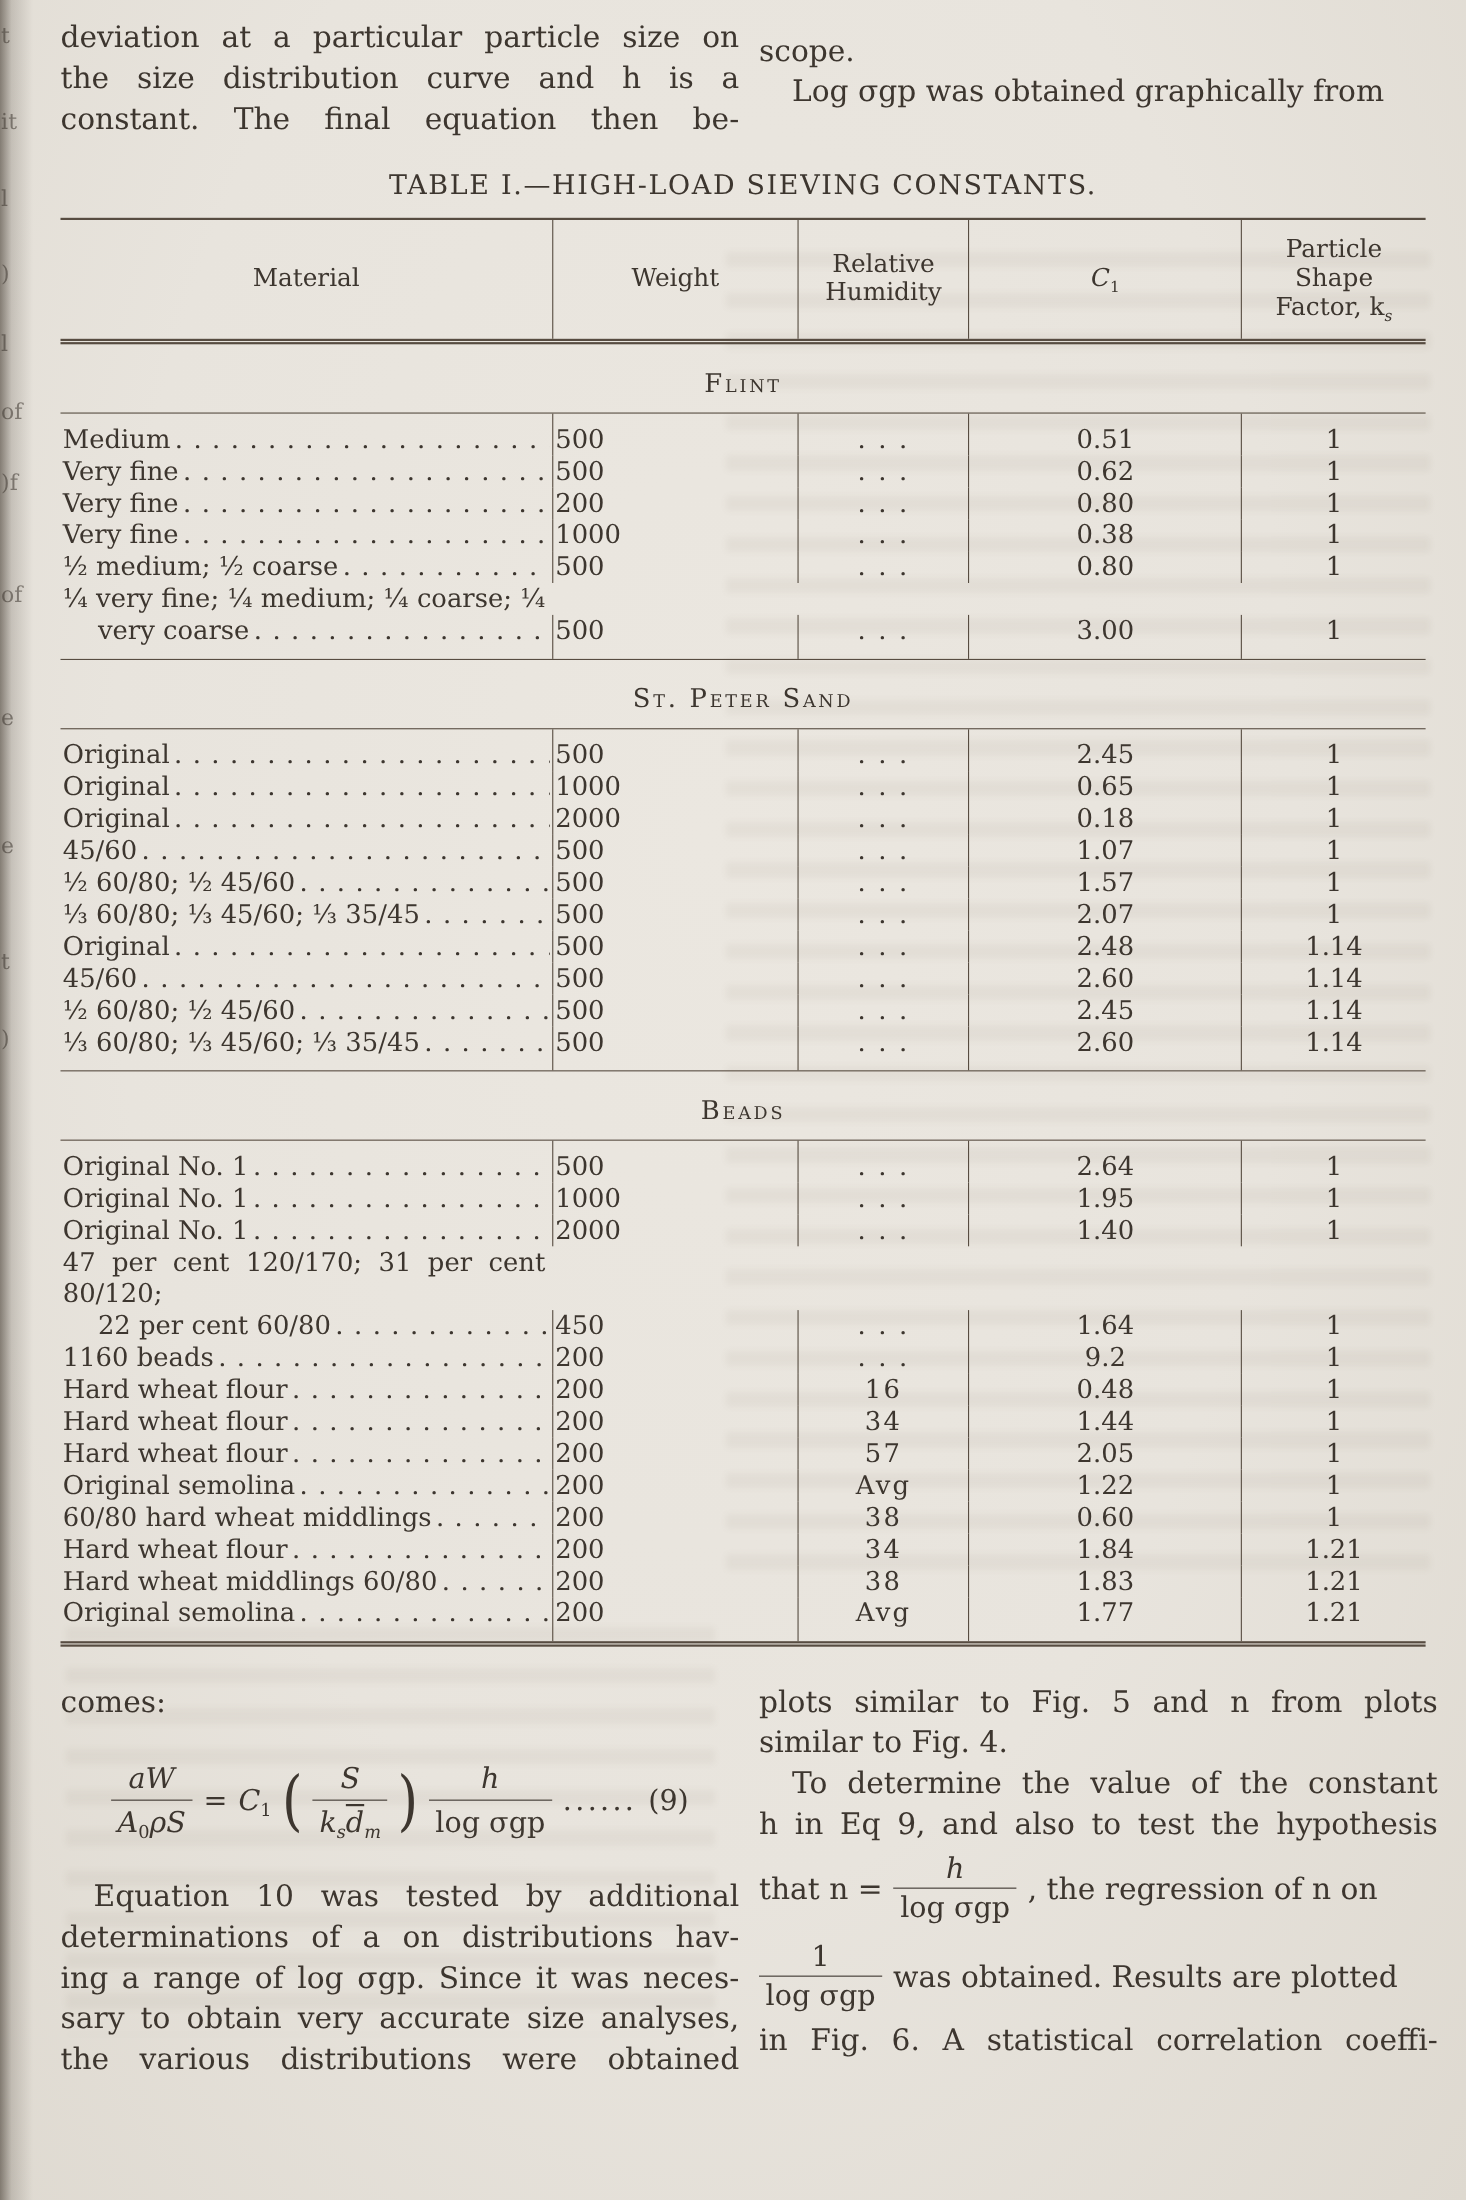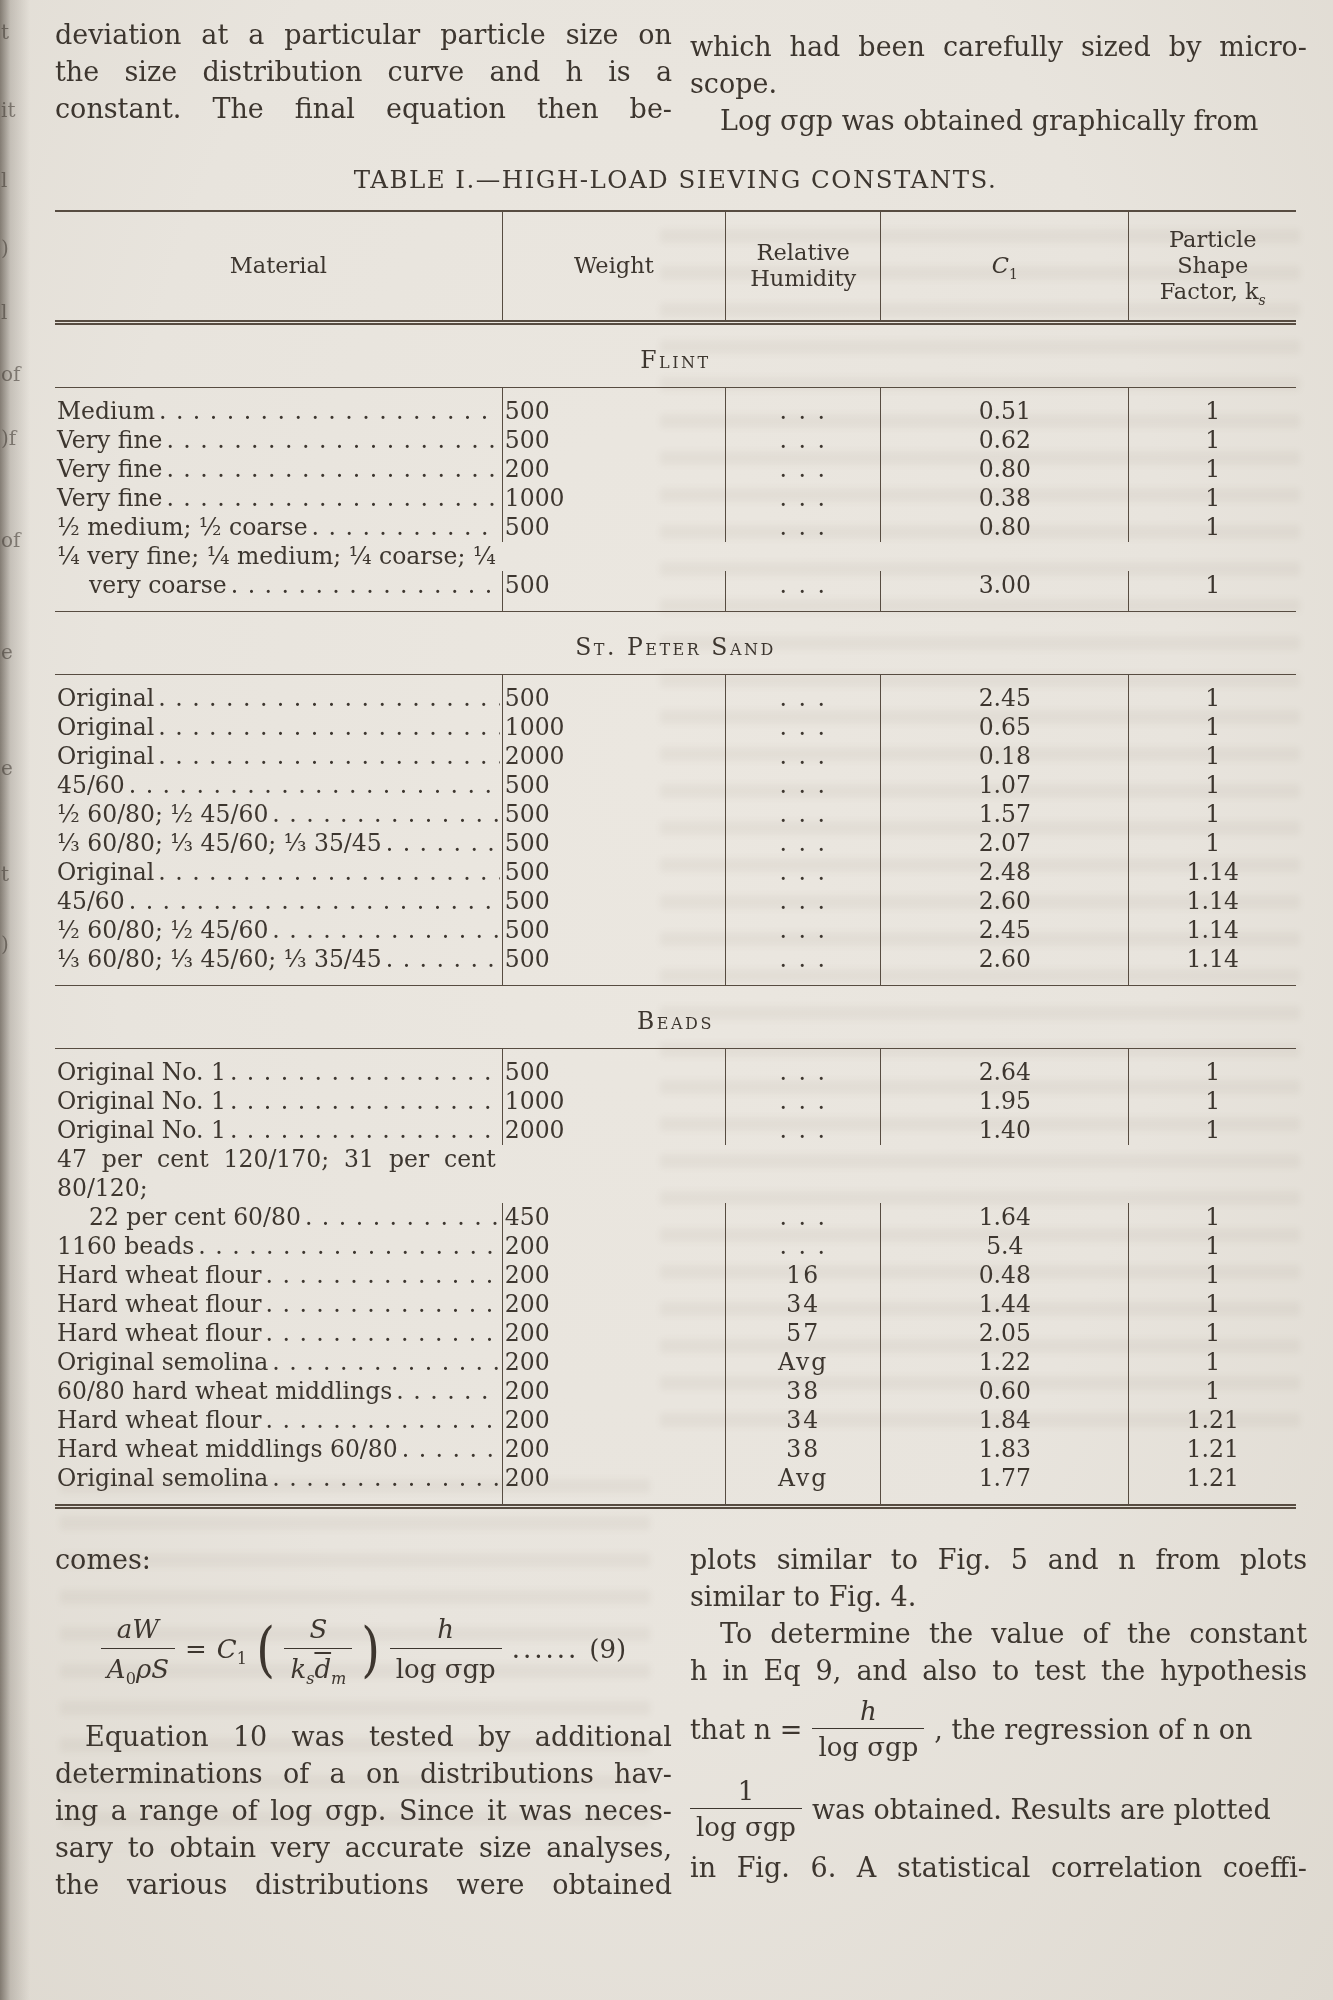--- a/index.html
+++ b/index.html
@@ -90,21 +90,20 @@
 
   <div class="content">
 
     <div class="twocol bodytext">
       <div>
         <div class="line j">deviation at a particular particle size on</div>
         <div class="line j">the size distribution curve and h is a</div>
         <div class="line j">constant.  The final equation then be-</div>
       </div>
       <div class="top-right">
-        <div class="line j">which had been carefully sized by micro-</div>
         <div class="line">scope.</div>
         <div class="line ind">Log σgp was obtained graphically from</div>
       </div>
     </div>
 
     <div class="table-wrap">
       <div class="t-title">TABLE I.—HIGH-LOAD SIEVING CONSTANTS.</div>
       <div class="thead grid5">
         <div class="th">
             <div>Material</div>
@@ -420,21 +419,21 @@
   <div class="tr">
     <div class="td mat">
 
       <div class="mat-l2">
         <span class="mat-l2-text">1160 beads</span>
         <span class="dots"></span>
       </div>
     </div>
     <div class="td cw">200</div>
     <div class="td crh rh-dots">. . .</div>
-    <div class="td cc1">5.4</div>
+    <div class="td cc1">9.2</div>
     <div class="td cks">1</div>
   </div>
 
   <div class="tr">
     <div class="td mat">
 
       <div class="mat-l2">
         <span class="mat-l2-text">Hard wheat flour</span>
         <span class="dots"></span>
       </div>

